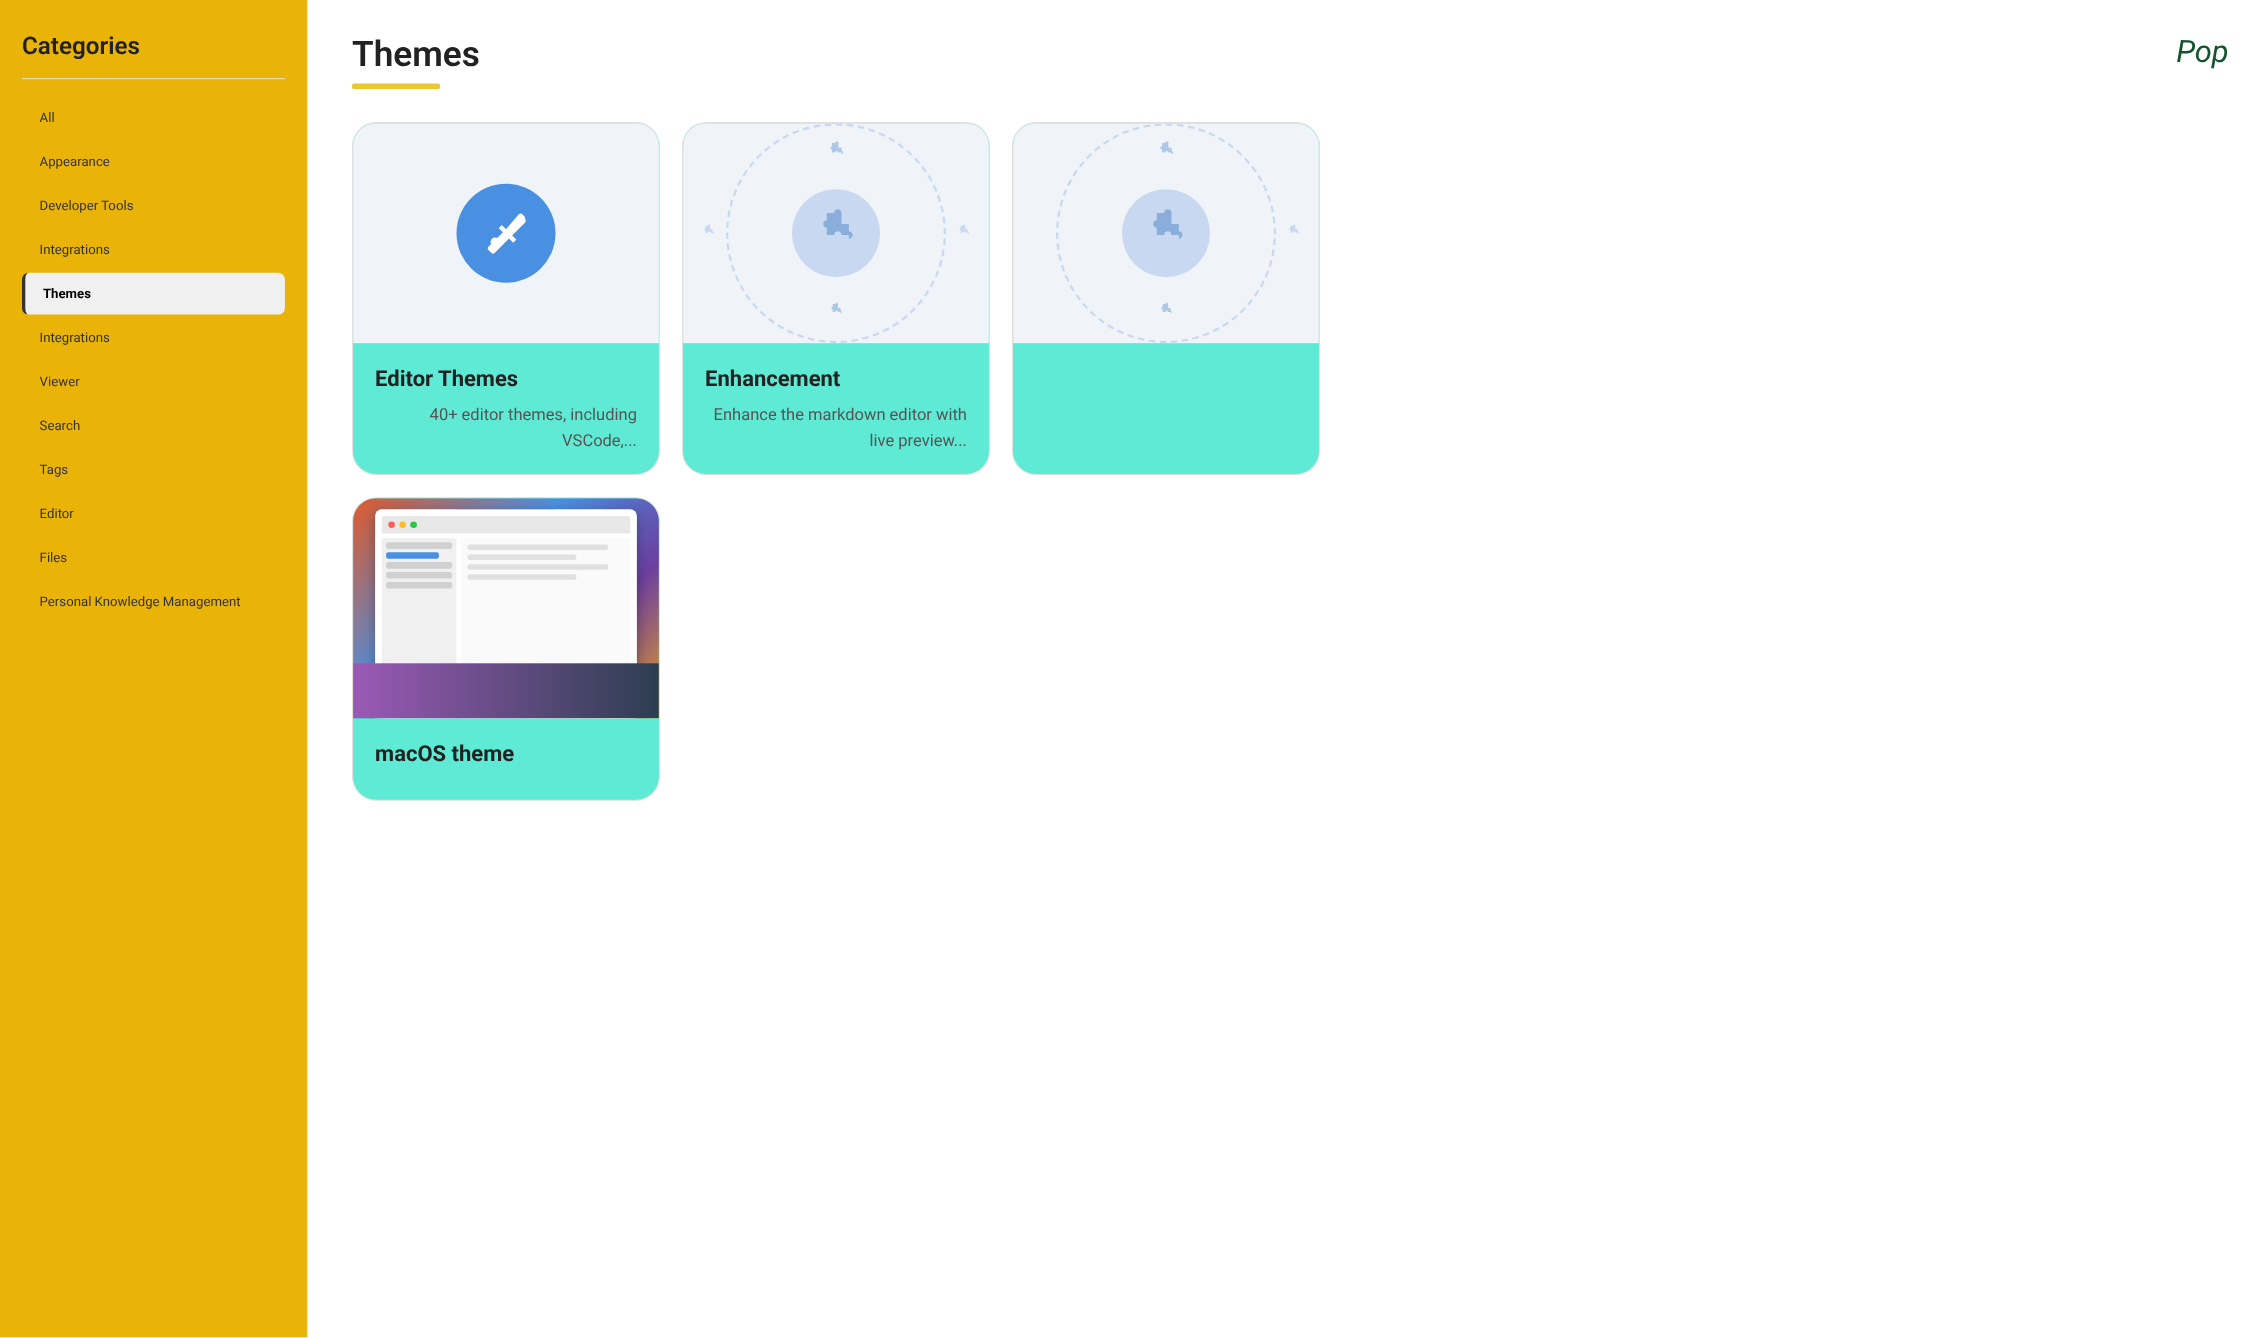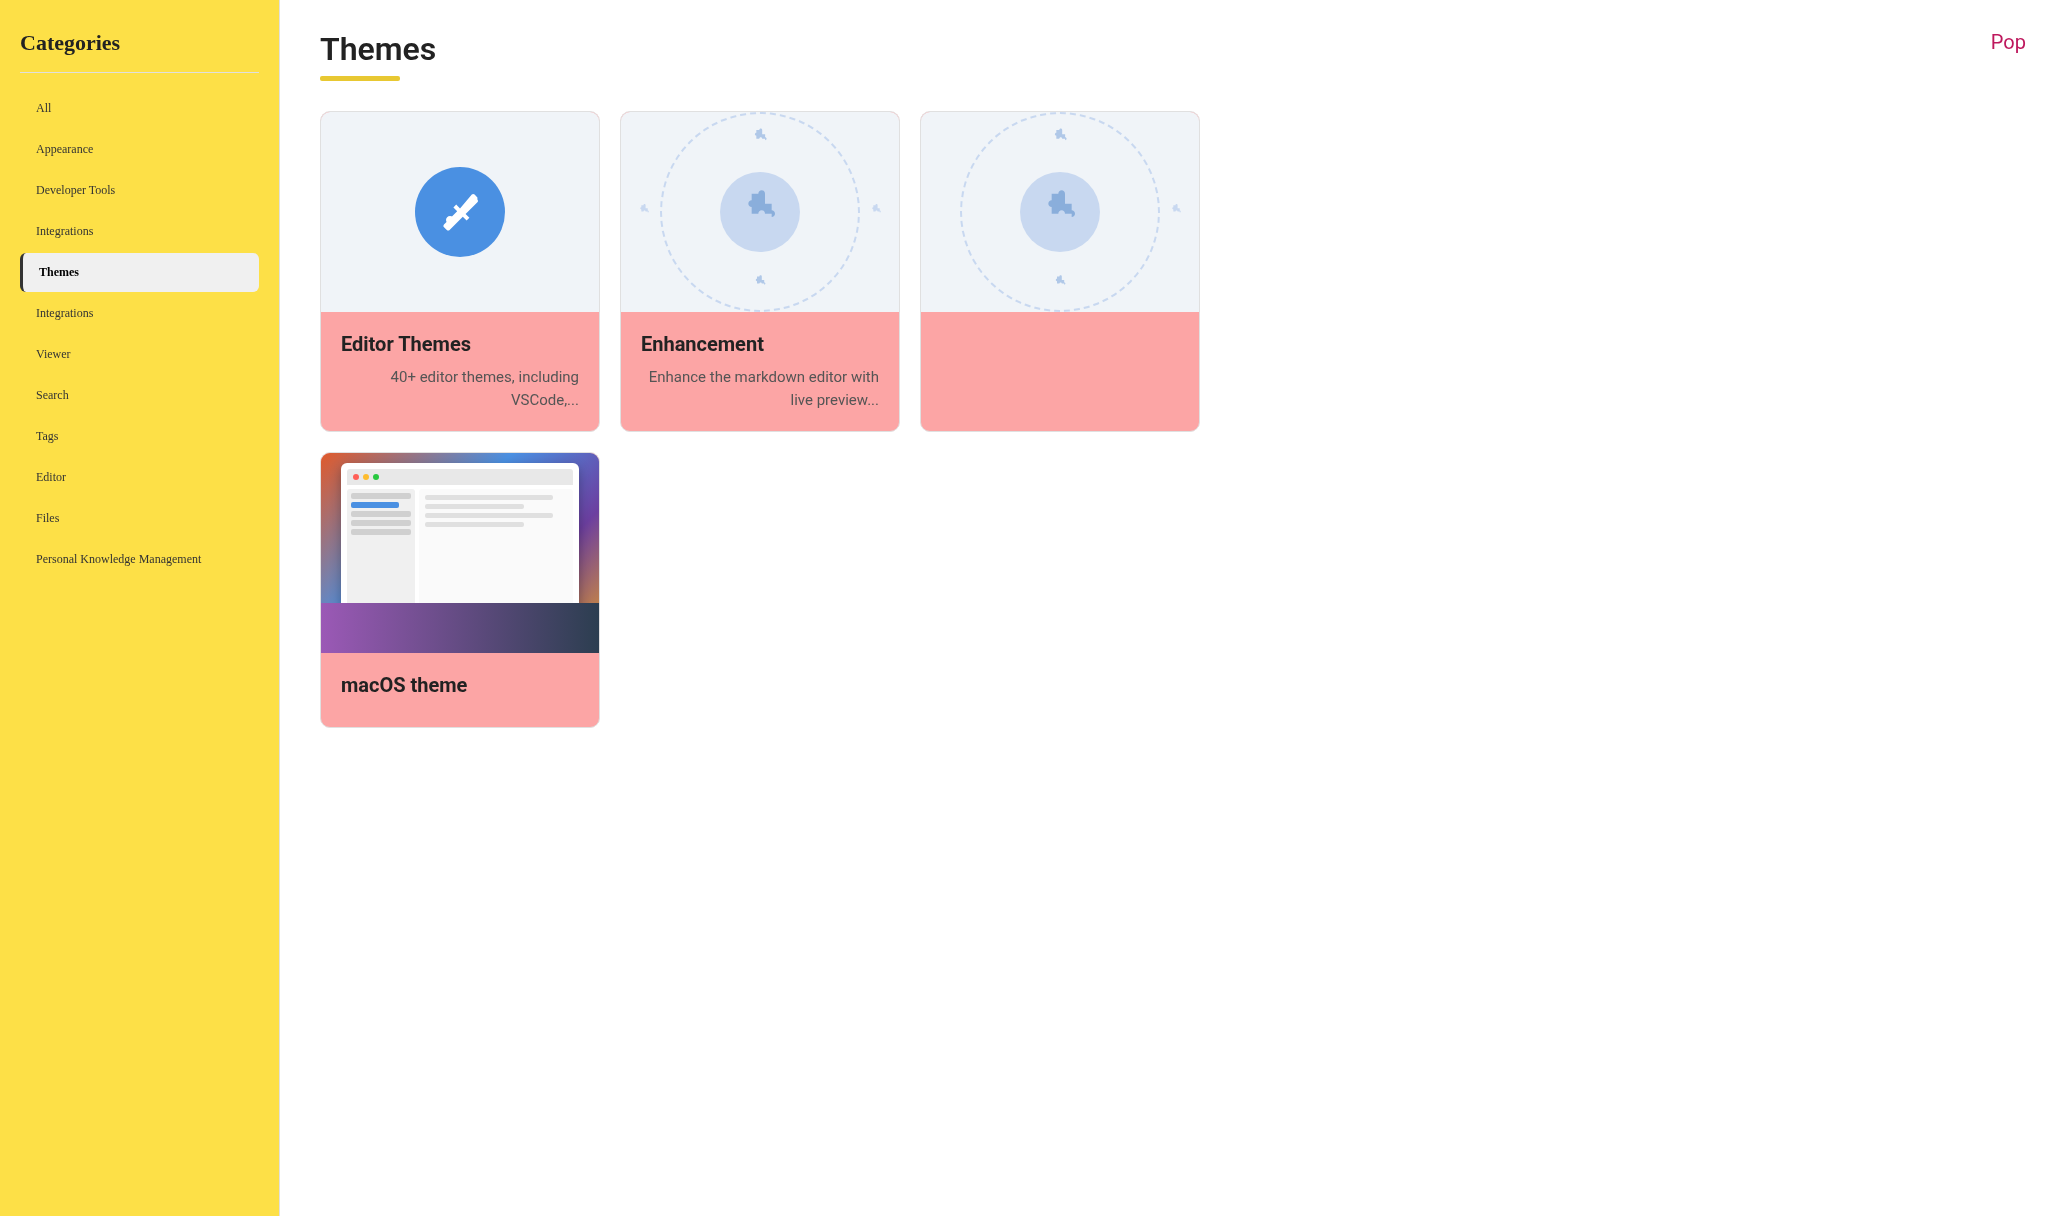--- a/index.html
+++ b/index.html
@@ -13,25 +13,24 @@
       background: #ffffff;
       display: flex;
       height: 100vh;
       overflow: hidden;
     }
 
     
     .sidebar {
       width: 280px;
       min-width: 280px;
-      background: #fde047;
+      background: #eab308;
       padding: 30px 20px;
       border-right: 1px solid #e0e0e0;
       overflow-y: auto;
-      font-family: Liberation Serif, serif;
     }
 
     .sidebar-title {
       font-size: 22px;
       font-weight: 600;
       color: #222222;
       margin-bottom: 16px;
       padding-bottom: 16px;
       border-bottom: 1px solid #e0e0e0;
     }
@@ -83,23 +82,23 @@
     .cards-row {
       display: flex;
       gap: 20px;
       margin-bottom: 20px;
       overflow: visible;
     }
 
     .card {
       width: 280px;
       min-width: 280px;
-      background: #fca5a5;
+      background: #5eead4;
       border: 1px solid #e0e0e0;
-      border-radius: 10px;
+      border-radius: 22px;
       overflow: hidden;
       cursor: pointer;
     }
 
     .card-image {
       height: 200px;
       background: #f0f4f8;
       display: flex;
       align-items: center;
       justify-content: center;
@@ -322,22 +321,23 @@
       border-radius: 4px;
       font-size: 12px;
       white-space: nowrap;
     }
 
     
     .pop-header {
       position: absolute;
       top: 30px;
       right: 20px;
-      font-size: 20px;
-      color: #be185d;
+      font-size: 28px;
+      color: #14532d;
+      font-style: italic;
     }
   </style>
 </head>
 <body>
 
 <div class="sidebar">
   <div class="sidebar-title">Categories</div>
 
   <div class="sidebar-item">All</div>
   <div class="sidebar-item">Appearance</div>

